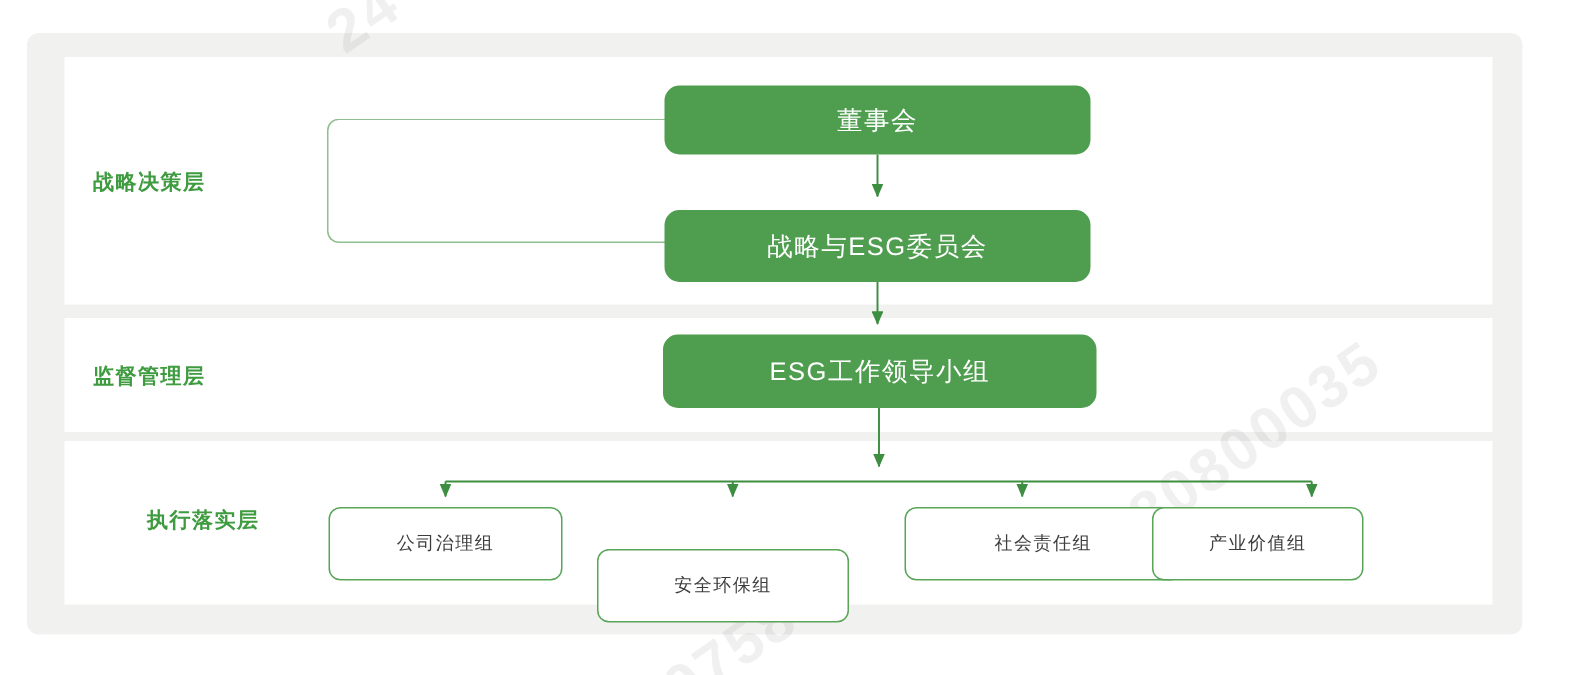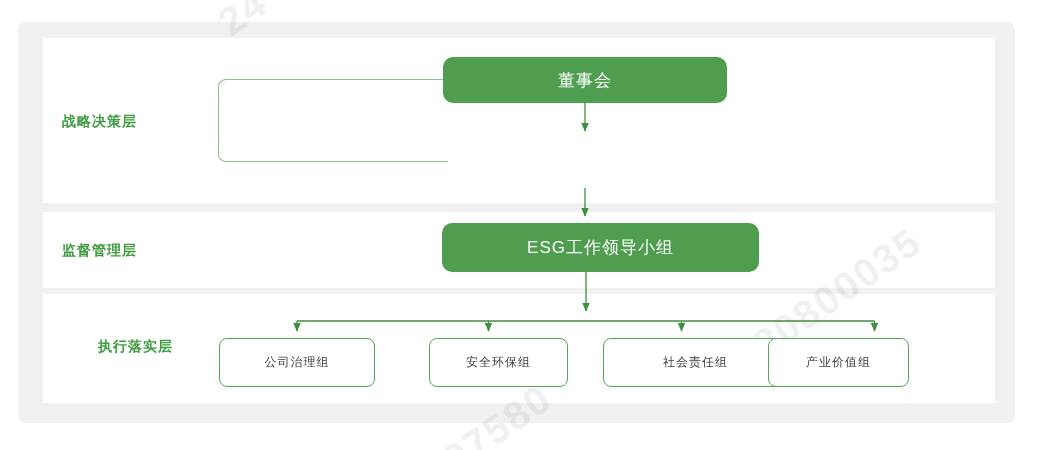--- a/index.html
+++ b/index.html
@@ -28,37 +28,37 @@
   .layer-label-3 { top: 336px; margin-left: 36px; }
 
   .green-node {
     position: absolute; background: #4f9d4f; border-radius: 10px;
     color: #ffffff; font-size: 17px; letter-spacing: 1px;
     display: flex; align-items: center; justify-content: center;
     white-space: nowrap;
   }
   .node-board     { left: 443px; top: 57px;  width: 284px; height: 46px; }
   .node-committee { left: 443px; top: 140px; width: 284px; height: 48px; }
-  .node-leading   { left: 442px; top: 223px; width: 317px; height: 49px; }
+  .node-leading   { left: 442px; top: 223px; width: 289px; height: 49px; }
 
   .bracket {
     position: absolute; left: 218px; top: 79px; width: 230px; height: 83px;
     border: 1px solid #8fbe8f; border-right: none;
     border-top-left-radius: 8px; border-bottom-left-radius: 8px;
   }
 
   .group-box {
     position: absolute; top: 338px; height: 49px;
     background: #ffffff; border: 1.5px solid #58a558; border-radius: 8px;
     color: #3d3d3d; font-size: 12px; letter-spacing: 1px;
     display: flex; align-items: center; justify-content: center;
     white-space: nowrap;
   }
   .group-1 { left: 219px; width: 156px; }
-  .group-2 { left: 429px; width: 139px; }
+  .group-2 { left: 398px; width: 168px; margin-top: 28px; }
   .group-3 { left: 603px; width: 185px; }
   .group-4 { left: 768px; width: 141px; }
 
   .connectors { position: absolute; left: 0; top: 0; width: 1060px; height: 450px; pointer-events: none; }
 
   .watermark {
     position: absolute; color: rgba(140,140,140,0.13); font-weight: bold;
     font-size: 40px; transform: rotate(-35deg); transform-origin: left top;
     white-space: nowrap; pointer-events: none; letter-spacing: 2px;
   }
@@ -99,20 +99,21 @@
       <line x1="586" y1="272" x2="586" y2="311" marker-end="url(#arrow)"></line>
       <line x1="297" y1="321" x2="874.5" y2="321"></line>
       <line x1="297" y1="321" x2="297" y2="331" marker-end="url(#arrow)"></line>
       <line x1="488.5" y1="321" x2="488.5" y2="331" marker-end="url(#arrow)"></line>
       <line x1="681.5" y1="321" x2="681.5" y2="331" marker-end="url(#arrow)"></line>
       <line x1="874.5" y1="321" x2="874.5" y2="331" marker-end="url(#arrow)"></line>
     </g>
   </svg>
 
   <div class="green-node node-board">董事会</div>
+  <div class="green-node node-committee">战略与ESG委员会</div>
   <div class="green-node node-leading">ESG工作领导小组</div>
 
   <div class="group-box group-1">公司治理组</div>
   <div class="group-box group-2">安全环保组</div>
   <div class="group-box group-3">社会责任组</div>
   <div class="group-box group-4">产业价值组</div>
 
 </div>
 
 </body></html>

